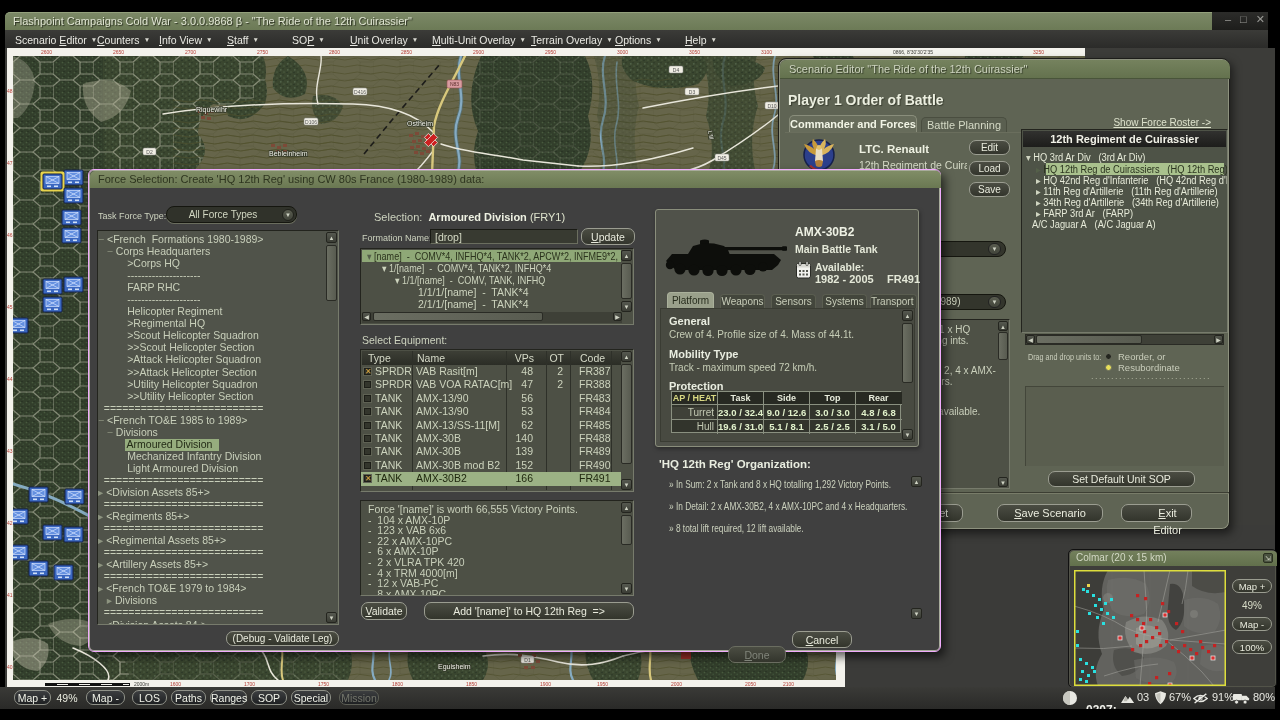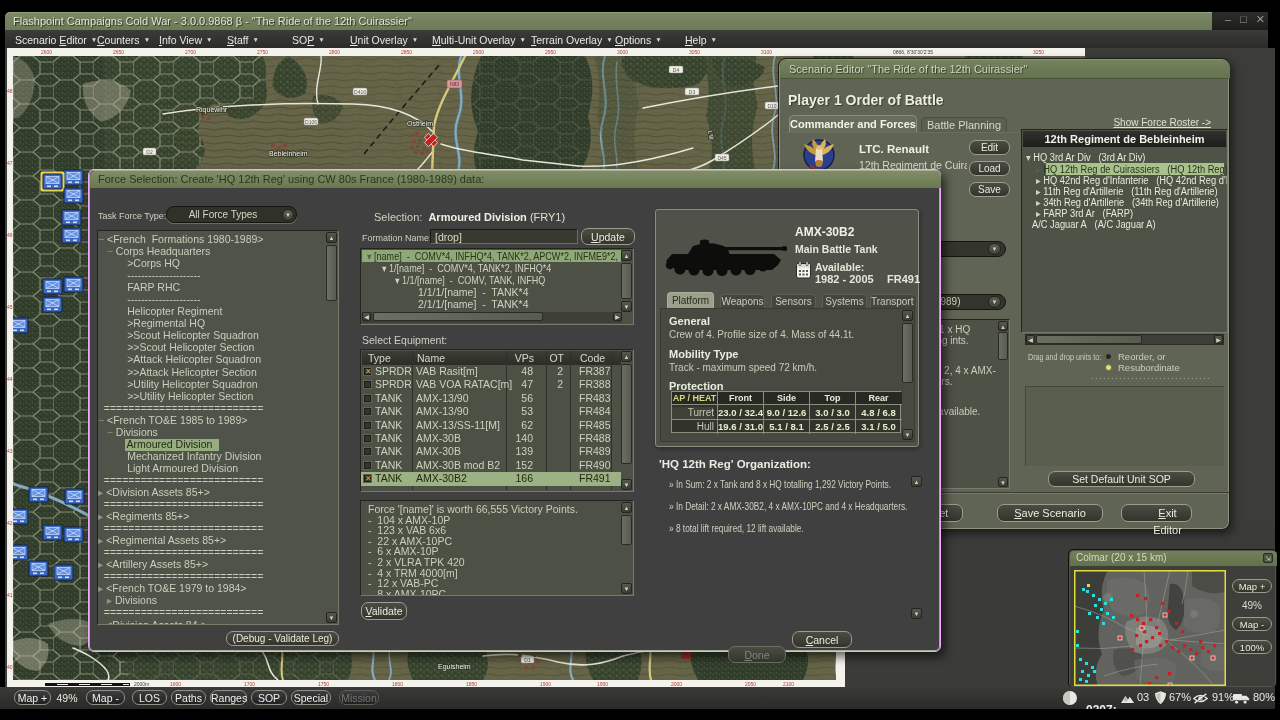--- a/index.html
+++ b/index.html
@@ -367,21 +367,21 @@
     <div class="abs sunken" style="left:95px; top:260px; width:136px; height:170px; background:#4e5146;">
       <span style="position:absolute; left:38px; top:4px; width:90px; font-size:10px; color:#c9cfbb;">Sum: 1 x HQ totalling ints.</span>
       <span style="position:absolute; left:38px; top:45px; width:92px; font-size:10px; color:#c9cfbb;">Detail: 2, 4 x AMX- quarters.</span>
       <span style="position:absolute; left:42px; top:86px; width:92px; font-size:10px; color:#c9cfbb;">8 lift available.</span>
       <span class="sbbtn" style="left:123px; top:1px; width:10px; height:10px;">▲</span>
       <span class="sbbtn" style="left:123px; top:157px; width:10px; height:10px;">▼</span>
       <span class="sbthumb" style="left:123px; top:12px; width:10px; height:28px;"></span>
     </div>
 
     <div class="abs sunken" style="left:242px; top:70px; width:207px; height:204px; background:#4e5347; overflow:hidden;">
-      <div style="position:absolute; left:1px; top:1px; width:203px; height:16px; background:linear-gradient(#31312f,#1d1d1b); text-align:center; font-size:11px; font-weight:bold; color:#f2f2e8; line-height:16px;">12th Regiment de Bebleinheim</div>
+      <div style="position:absolute; left:1px; top:1px; width:203px; height:16px; background:linear-gradient(#31312f,#1d1d1b); text-align:center; font-size:11px; font-weight:bold; color:#f2f2e8; line-height:16px;">12th Regiment de Cuirassier</div>
       <div style="position:absolute; left:4px; top:22px; font-size:10px; color:#e6ead8; white-space:nowrap; transform:scaleX(0.93); transform-origin:0 0;"><span style="color:#cfd4c0;">▾</span> HQ 3rd Ar Div&nbsp;&nbsp;&nbsp;(3rd Ar Div)</div>
       <div style="position:absolute; left:24px; top:33px; width:178px; height:12px; background:#a9c18d;"></div>
       <div style="position:absolute; left:14px; top:34px; font-size:10px; color:#2a331e; white-space:nowrap; transform:scaleX(0.93); transform-origin:0 0;"><span style="color:#55604a;">▸</span> <span>HQ 12th Reg de Cuirassiers&nbsp;&nbsp;&nbsp;(HQ 12th Reg)</span></div>
       <div style="position:absolute; left:14px; top:45px; font-size:10px; color:#e6ead8; white-space:nowrap; transform:scaleX(0.93); transform-origin:0 0;"><span style="color:#cfd4c0;">▸</span> HQ 42nd Reg d'Infanterie&nbsp;&nbsp;&nbsp;(HQ 42nd Reg d'In</div>
       <div style="position:absolute; left:14px; top:56px; font-size:10px; color:#e6ead8; white-space:nowrap; transform:scaleX(0.93); transform-origin:0 0;"><span style="color:#cfd4c0;">▸</span> 11th Reg d'Artillerie&nbsp;&nbsp;&nbsp;(11th Reg d'Artillerie)</div>
       <div style="position:absolute; left:14px; top:67px; font-size:10px; color:#e6ead8; white-space:nowrap; transform:scaleX(0.93); transform-origin:0 0;"><span style="color:#cfd4c0;">▸</span> 34th Reg d'Artillerie&nbsp;&nbsp;&nbsp;(34th Reg d'Artillerie)</div>
       <div style="position:absolute; left:14px; top:78px; font-size:10px; color:#e6ead8; white-space:nowrap; transform:scaleX(0.93); transform-origin:0 0;"><span style="color:#cfd4c0;">▸</span> FARP 3rd Ar&nbsp;&nbsp;&nbsp;(FARP)</div>
       <div style="position:absolute; left:10px; top:89px; font-size:10px; color:#e6ead8; white-space:nowrap; transform:scaleX(0.93); transform-origin:0 0;">A/C Jaguar A&nbsp;&nbsp;&nbsp;(A/C Jaguar A)</div>
     </div>
 
@@ -698,20 +698,21 @@
 -  6 x AMX-10P
 -  2 x VLRA TPK 420
 -  4 x TRM 4000[m]
 -  12 x VAB-PC
 -  8 x AMX-10PC</div>
       <span class="sbbtn" style="right:1px; top:1px;">▲</span>
       <span class="sbbtn" style="right:1px; bottom:1px;">▼</span>
       <span class="sbthumb" style="right:1px; top:14px; width:11px; height:30px;"></span>
     </div>
     <div class="btn" style="left:272px; top:432px; width:46px; height:18px; line-height:17px;"><u>V</u>alidate</div>
+    <div class="btn" style="left:335px; top:432px; width:210px; height:18px; line-height:17px; font-size:10.5px;">Add '[name]' to HQ 12th Reg&nbsp; =&gt;</div>
     <div id="amxpanel" class="abs" style="left:566px; top:39px; width:264px; height:238px; background:#50524a; border:1px solid #8a8e7c; border-radius:3px; box-shadow:1px 2px 4px rgba(0,0,0,0.35);">
       <svg style="position:absolute; left:6px; top:22px;" width="130" height="50" viewBox="0 0 130 50">
         <g fill="#0d0e0b">
           <rect x="52" y="15" width="73" height="3.2" rx="0.8"></rect>
           <rect x="120" y="14.2" width="5" height="4.6" rx="1"></rect>
           <path d="M38,8.5 Q43,6.5 47,8.5 L47,12 L38,12 Z"></path>
           <path d="M26,22 L31,14 Q40,10.5 52,11.5 L62,14 L66,18 L68,23 Z"></path>
           <path d="M4,29 L10,22 L112,22 L119,28 L116,33 L8,33 Z"></path>
           <path d="M8,33 L116,33 L110,38 L14,38 Z"></path>
           <circle cx="18" cy="37" r="5.6"></circle>
@@ -752,21 +753,21 @@
 
       <div style="position:absolute; left:4px; top:98px; width:255px; height:134px; background:#484a41; border:1px solid #3a3c33;">
         <div style="position:absolute; left:8px; top:6px; font-size:11px; font-weight:bold; color:#e9ede0;">General</div>
         <div style="position:absolute; left:8px; top:20px; font-size:10px; color:#c6cdb6;">Crew of 4. Profile size of 4. Mass of 44.1t.</div>
         <div style="position:absolute; left:8px; top:39px; font-size:11px; font-weight:bold; color:#e9ede0;">Mobility Type</div>
         <div style="position:absolute; left:8px; top:53px; font-size:10px; color:#c6cdb6;">Track - maximum speed 72 km/h.</div>
         <div style="position:absolute; left:8px; top:71px; font-size:11px; font-weight:bold; color:#e9ede0;">Protection</div>
         <div style="position:absolute; left:10px; top:82px; width:230px; height:42px; background:#32342c; border:1px solid #8a9080;">
           <div style="position:absolute; left:0; top:0; width:230px; height:13px; background:#272922; border-bottom:1px solid #8a9080;">
             <span style="position:absolute; left:0; top:1px; width:45px; text-align:center; font-size:9px; font-weight:bold; color:#d8d882;">AP / HEAT</span>
-            <span style="position:absolute; left:46px; top:1px; width:45px; text-align:center; font-size:9px; font-weight:bold; color:#e8ecdc;">Front</span>
+            <span style="position:absolute; left:46px; top:1px; width:45px; text-align:center; font-size:9px; font-weight:bold; color:#e8ecdc;">Task</span>
             <span style="position:absolute; left:92px; top:1px; width:45px; text-align:center; font-size:9px; font-weight:bold; color:#e8ecdc;">Side</span>
             <span style="position:absolute; left:138px; top:1px; width:45px; text-align:center; font-size:9px; font-weight:bold; color:#e8ecdc;">Top</span>
             <span style="position:absolute; left:184px; top:1px; width:45px; text-align:center; font-size:9px; font-weight:bold; color:#e8ecdc;">Rear</span>
           </div>
           <div style="position:absolute; left:45px; top:0; width:1px; height:42px; background:#8a9080;"></div>
           <div style="position:absolute; left:91px; top:0; width:1px; height:42px; background:#8a9080;"></div>
           <div style="position:absolute; left:137px; top:0; width:1px; height:42px; background:#8a9080;"></div>
           <div style="position:absolute; left:183px; top:0; width:1px; height:42px; background:#8a9080;"></div>
           <div style="position:absolute; left:0; top:27px; width:230px; height:1px; background:#8a9080;"></div>
           <span style="position:absolute; left:0; top:15px; width:42px; text-align:right; font-size:10px; color:#c2c8b2; background:#3f4138; height:12px; "></span>

